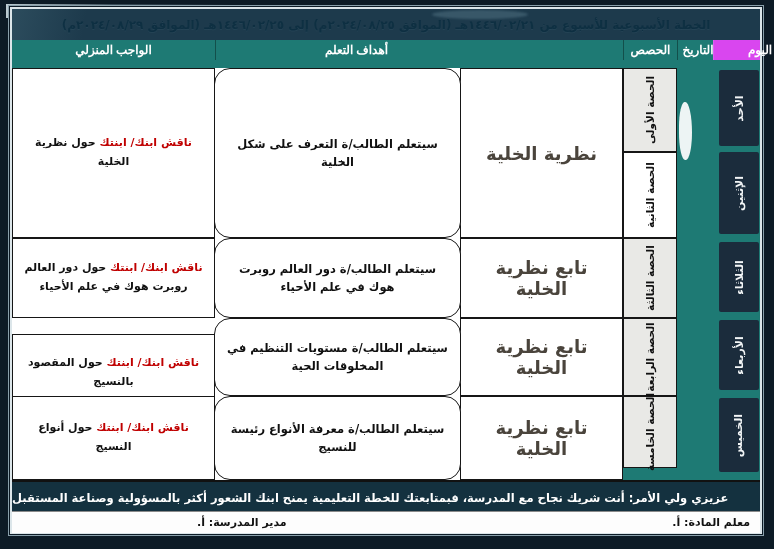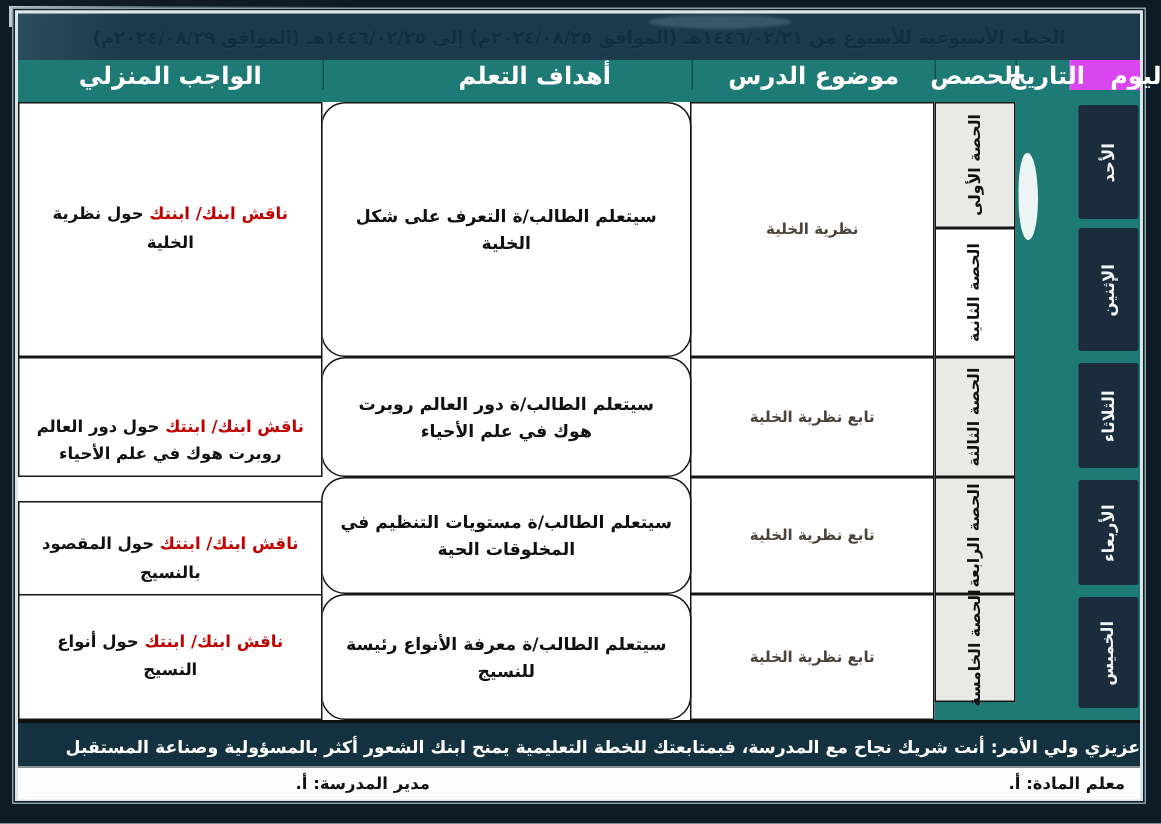--- a/index.html
+++ b/index.html
@@ -31,37 +31,37 @@
     color:rgba(10,45,64,0.85);font-size:12px;font-weight:bold;white-space:nowrap;
     text-shadow:0 1px 0 rgba(90,130,150,0.12);
   }
   .band-smudge{
     position:absolute;left:420px;top:1px;width:96px;height:9px;border-radius:50%;
     background:rgba(130,165,178,0.28);filter:blur(1px);
   }
   .header-row{position:absolute;left:0;top:31px;width:748px;height:28px;background:#1e7a74;border-bottom:2px solid #161616;}
   .hcell{
     position:absolute;top:0;height:20px;display:flex;align-items:center;justify-content:center;
-    color:#fff;font-size:16px;font-weight:bold;white-space:nowrap;
-    border-left:1px solid rgba(0,0,0,0.35);box-sizing:border-box;
+    color:#fff;font-size:12px;font-weight:bold;white-space:nowrap;
+    border-left:1px solid rgba(0,0,0,0.35);box-sizing:border-box;font-family:Liberation Serif, serif;
   }
   .hcell.day{right:0;width:42px;background:#d946ef;border-left:1px solid rgba(255,255,255,0.15);padding-left:46px;}
   .hcell.date{right:42px;width:41px;}
   .hcell.periods{right:83px;width:54px;}
   .hcell.topic{right:137px;width:162px;}
   .hcell.objectives{right:299px;width:246px;padding-left:36px;}
   .hcell.homework{right:545px;width:203px;border-left:none;}
   .body{position:absolute;left:0;top:59px;width:748px;height:412px;background:#fff;}
   .teal-strip{position:absolute;top:0;bottom:0;right:0;width:137px;background:#1e7a74;}
   .cell{
     position:absolute;box-sizing:border-box;border:1.5px solid #161616;background:#fff;
     display:flex;align-items:center;justify-content:center;text-align:center;
     padding:4px 10px;
   }
-  .cell.topic-cell{right:137px;width:163px;color:#4a443c;font-size:10px;font-weight:bold;}
+  .cell.topic-cell{right:137px;width:163px;color:#4a443c;font-size:18px;font-weight:bold;}
   .cell.objective-cell{right:299px;width:247px;color:#101010;font-size:11.5px;font-weight:bold;line-height:1.6;border-radius:16px;}
   .cell.homework-cell{right:545px;width:203px;color:#101010;font-size:11px;font-weight:bold;line-height:1.7;}
   .hw-lead{color:#c00000;}
   .pcell{
     position:absolute;right:83px;width:54px;box-sizing:border-box;
     border:1.5px solid #161616;background:#ffffff;
     display:flex;align-items:center;justify-content:center;
   }
   .pcell.shade{background:#e9e9e6;}
   .dayblock{
@@ -73,21 +73,21 @@
     font-weight:bold;
   }
   .pcell .vtext{color:#111;font-size:10.5px;}
   .dayblock .vtext{color:#f2f5f6;font-size:11px;}
   .scan-blob{
     position:absolute;right:68px;top:34px;width:13px;height:58px;background:#fff;
     border-radius:45% 55% 50% 50%;opacity:.92;filter:blur(.4px);
   }
   .footer-band{
     position:absolute;left:0;top:471px;width:748px;height:31px;background:#14313f;
-    border-top:2px solid #111;display:flex;align-items:center;justify-content:flex-start;
+    border-top:2px solid #111;display:flex;align-items:center;justify-content:flex-end;
   }
   .footer-band .t{color:#fff;font-size:11.5px;font-weight:bold;white-space:nowrap;}
   .sig-row{position:absolute;left:0;top:502px;width:748px;height:21px;background:#fdfdfd;border-top:1px solid #8a8a8a;}
   .sig{position:absolute;top:0;height:21px;display:flex;align-items:center;color:#111;font-size:11px;font-weight:bold;white-space:nowrap;}
   .sig.teacher{right:10px;}
   .sig.principal{left:185px;}
 </style>
 </head>
 <body>
 
@@ -98,37 +98,36 @@
 
     <div class="title-band">
       <span class="t">الخطة الأسبوعية للأسبوع من ١٤٤٦/٠٢/٢١هـ (الموافق ٢٠٢٤/٠٨/٢٥م) إلى ١٤٤٦/٠٢/٢٥هـ (الموافق ٢٠٢٤/٠٨/٢٩م)</span>
       <span class="band-smudge"></span>
     </div>
 
     <div class="header-row">
       <div class="hcell day">اليوم</div>
       <div class="hcell date">التاريخ</div>
       <div class="hcell periods">الحصص</div>
-      <div class="hcell topic">موضوع الدرس</div>
       <div class="hcell objectives">أهداف التعلم</div>
       <div class="hcell homework">الواجب المنزلي</div>
     </div>
 
     <div class="body">
       <div class="teal-strip"></div>
 
       <div class="cell topic-cell" style="top:0;height:170px;">نظرية الخلية</div>
       <div class="cell objective-cell" style="top:0;height:170px;">سيتعلم الطالب/ة التعرف على شكل الخلية</div>
       <div class="cell homework-cell" style="top:0;height:170px;">
         <span><span class="hw-lead">ناقش ابنك/ ابنتك</span><span> حول نظرية الخلية</span></span>
       </div>
 
       <div class="cell topic-cell" style="top:170px;height:80px;">تابع نظرية الخلية</div>
       <div class="cell objective-cell" style="top:170px;height:80px;">سيتعلم الطالب/ة دور العالم روبرت هوك في علم الأحياء</div>
-      <div class="cell homework-cell" style="top:170px;height:80px;align-items:flex-end;">
+      <div class="cell homework-cell" style="top:170px;height:80px;">
         <span><span class="hw-lead">ناقش ابنك/ ابنتك</span><span> حول دور العالم روبرت هوك في علم الأحياء</span></span>
       </div>
 
       <div class="cell topic-cell" style="top:250px;height:78px;">تابع نظرية الخلية</div>
       <div class="cell objective-cell" style="top:250px;height:78px;">سيتعلم الطالب/ة مستويات التنظيم في المخلوقات الحية</div>
       <div class="cell homework-cell" style="top:250px;height:78px;margin-top:16px;">
         <span><span class="hw-lead">ناقش ابنك/ ابنتك</span><span> حول المقصود بالنسيج</span></span>
       </div>
 
       <div class="cell topic-cell" style="top:328px;height:84px;">تابع نظرية الخلية</div>

